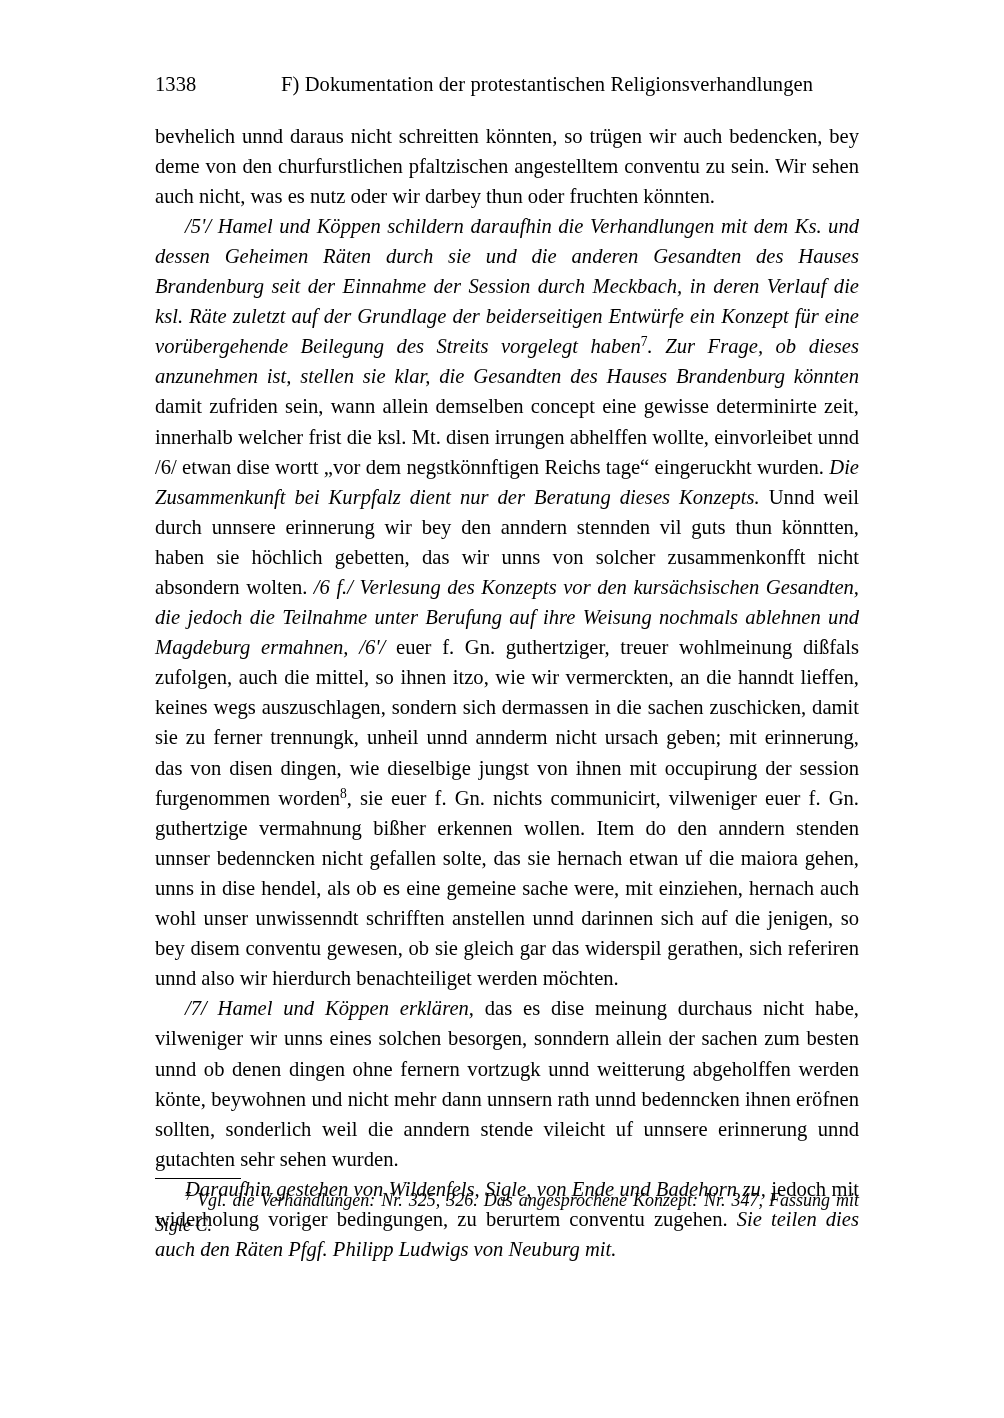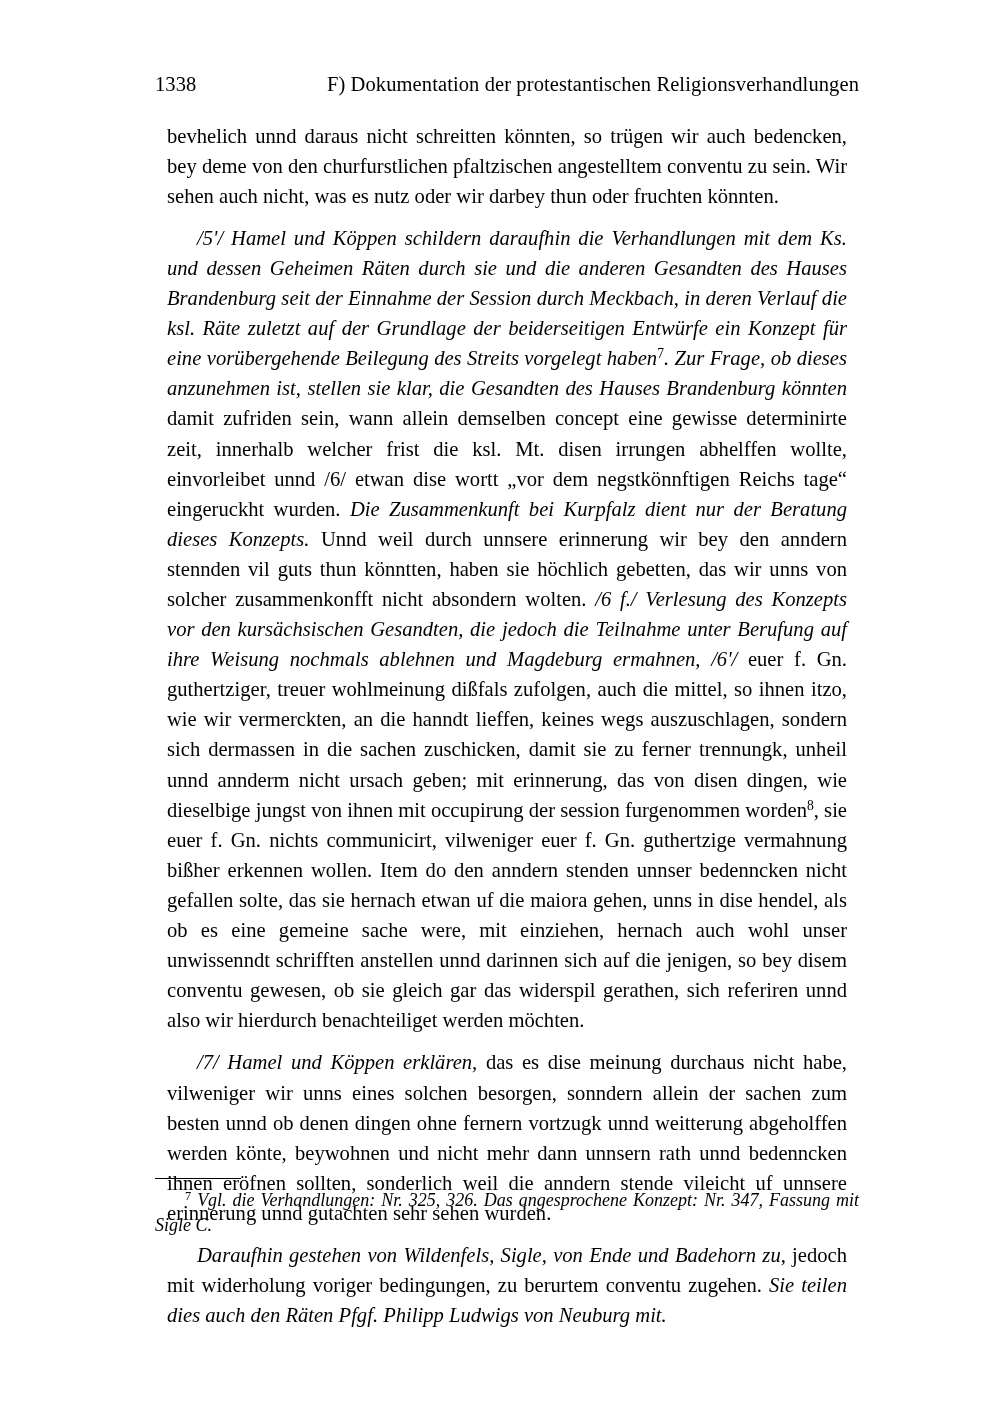--- a/index.html
+++ b/index.html
@@ -37,26 +37,26 @@
     letter-spacing: 0.1px;
     margin-bottom: 24px;
   }
   .runhead .folio {
     width: 126px;
     flex: 0 0 126px;
     text-align: left;
   }
   .runhead .title {
     flex: 1 1 auto;
-    text-align: right;
+    text-align: left;
   }
 
   
   .body-text p {
-    margin: 12px;
+    margin: 0;
     text-align: justify;
     text-justify: inter-word;
     font-size: 20.6px;
     line-height: 30.1px;
     hyphens: manual;
   }
   .body-text p.indent {
     text-indent: 30px;
   }
   i, .it {

